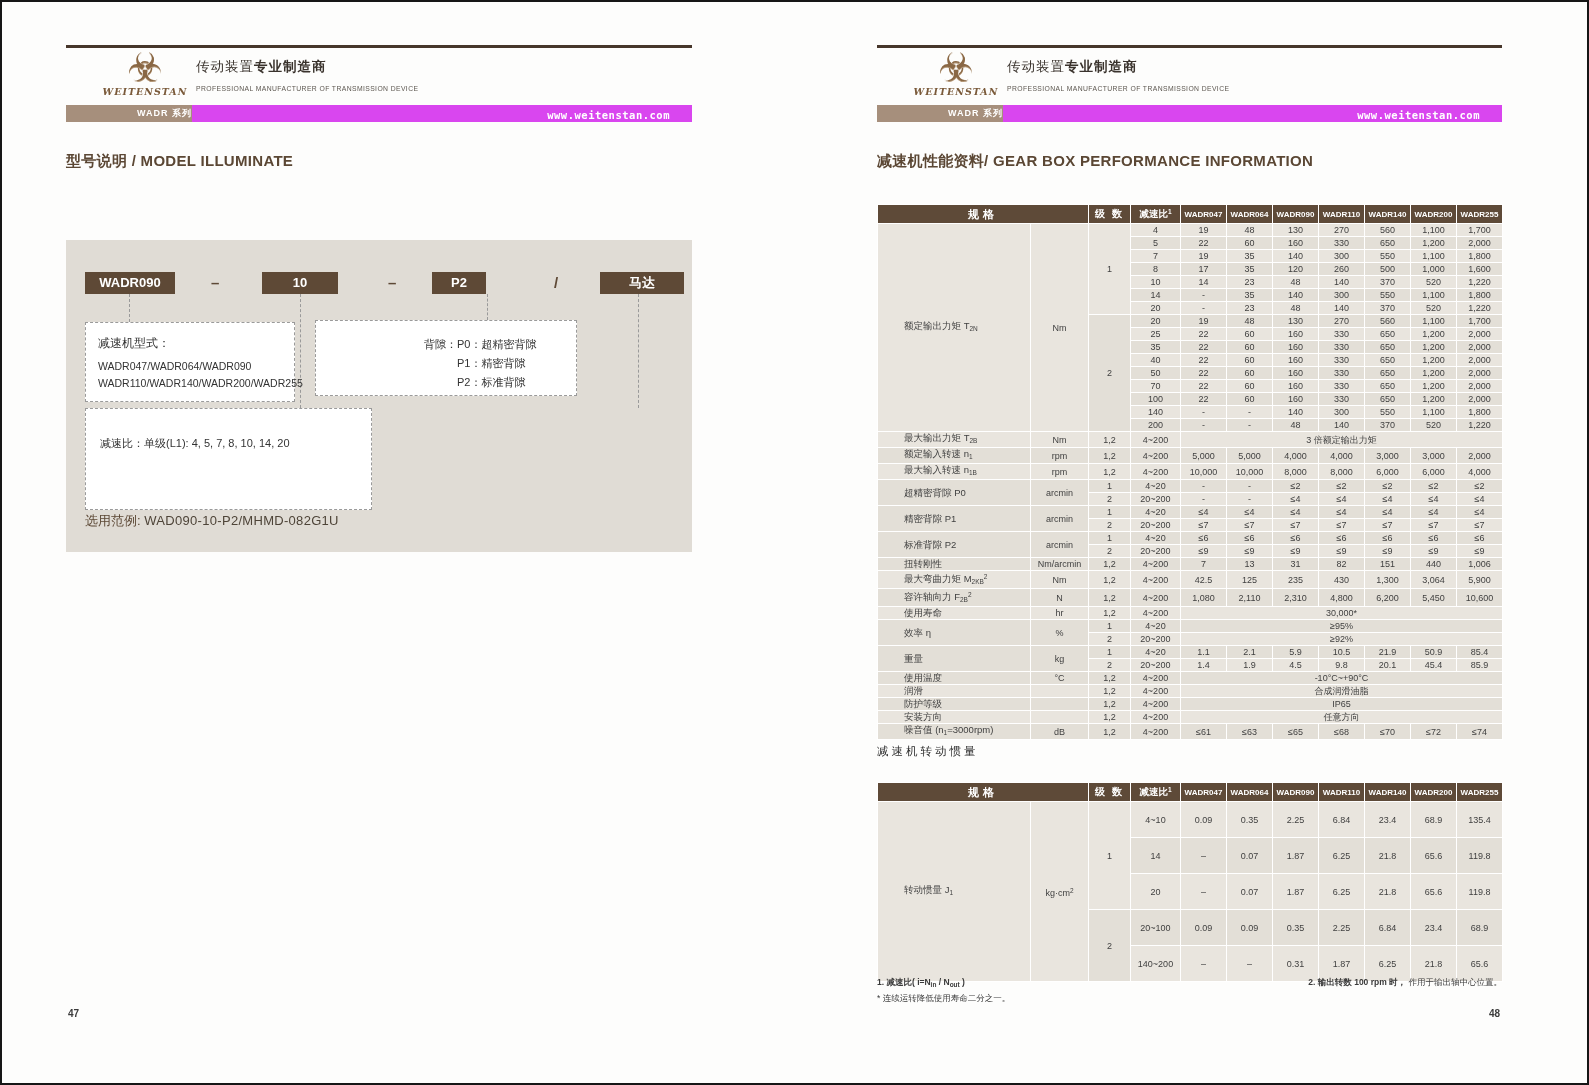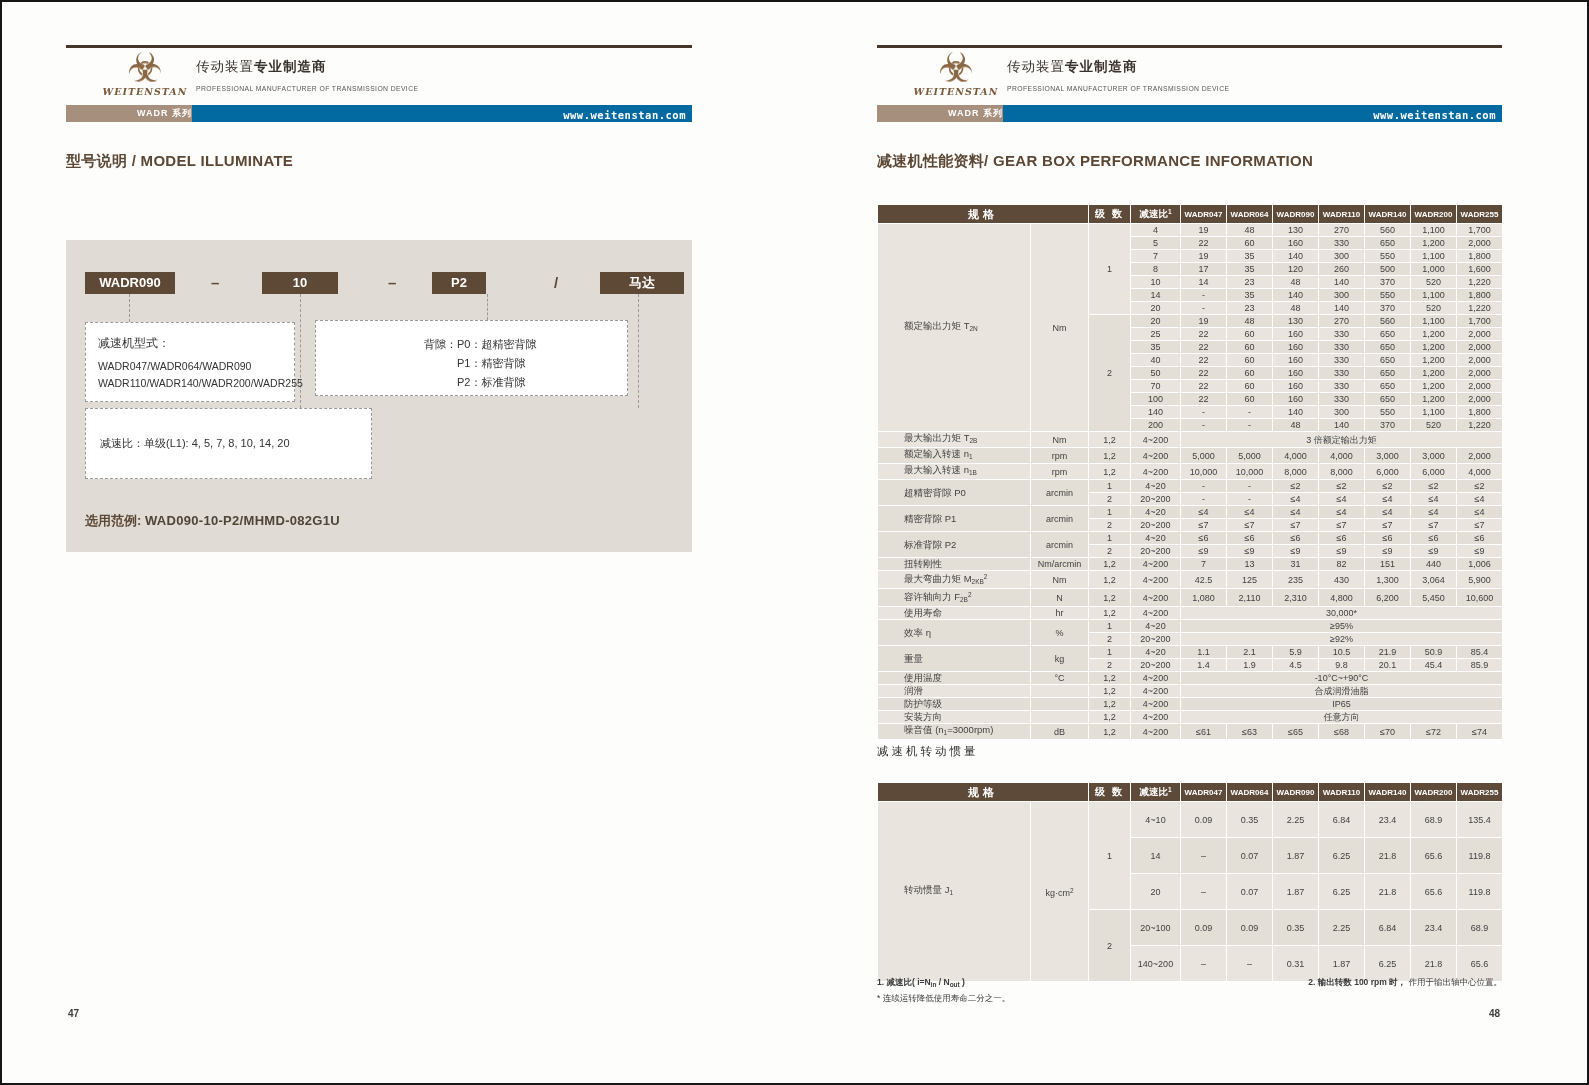--- a/index.html
+++ b/index.html
@@ -17,42 +17,42 @@
   .logo-icon { font-size:40px; line-height:40px; color:#8a6845; text-shadow:0 1px 0 #b49878; }
   .logo-text { font-family:"DejaVu Serif","Liberation Serif",serif; font-style:italic; font-weight:bold;
                font-size:9.5px; color:#7a5a3a; letter-spacing:1px; margin-top:-1px; }
   .tagline { position:absolute; top:58px; left:130px; }
   .tag-cn { font-size:13.5px; color:#3a332d; letter-spacing:1px; }
   .tag-cn b { font-weight:bold; }
   .tag-en { font-size:6.8px; color:#5c564f; margin-top:9px; letter-spacing:0.4px; }
   .series-bar { position:absolute; top:105px; left:0; right:0; height:17px; display:flex; }
   .series-label { width:126px; background:#a68f7c; color:#fff; font-size:9px; font-weight:bold;
                   line-height:17px; padding-left:8px; letter-spacing:1px;text-align:right; }
-  .series-rest { flex:1; background:#0369a1; text-align:right; line-height:17px; padding-right:6px; }
+  .series-rest { flex:1; background:#d946ef; text-align:right; line-height:17px; padding-right:22px; }
   .website { font-family:"DejaVu Sans Mono","Liberation Mono",monospace; font-weight:bold;
              color:#fff; font-size:10.5px; letter-spacing:0.5px; }
 
   .page-title { position:absolute; top:152px; left:0; font-size:15px; font-weight:bold; color:#5b4734; letter-spacing:0.3px; }
   .page-num { position:absolute; top:1008px; font-size:10px; color:#3c3c3c; font-weight:bold; }
   .page.left  .page-num { left:2px; }
   .page.right .page-num { right:2px; }
 
   
   .model-panel { position:absolute; top:240px; left:0; width:626px; height:312px; background:#e0dcd5; }
   .code-box { position:absolute; top:32px; height:22px; background:#5e4936; color:#fff;
               font-weight:bold; font-size:13px; text-align:center; line-height:22px; }
   .code-sep { position:absolute; top:32px; height:22px; color:#5e4936; font-weight:bold;
               font-size:15px; line-height:22px; }
   .dash-box { position:absolute; background:#fff; border:1px dashed #9a9a9a; color:#333; }
   .connector { position:absolute; width:0; border-left:1px dashed #9a9a9a; }
   .bx-title { font-size:12px; color:#333; margin-bottom:6px; }
   .bx-line  { font-size:10.5px; color:#333; line-height:17px; }
   .backlash-grid { display:flex; font-size:11px; color:#333; }
   .backlash-items div { line-height:19px; }
-  .example-line { position:absolute; top:272px; left:19px; font-size:13px; font-weight:bold; color:#5b4734; }
+  .example-line { position:absolute; top:272px; left:19px; font-size:13px; font-weight:normal; color:#5b4734; }
   .example-line .ex-val { color:#4e4438; letter-spacing:0.3px; }
 
   
   .tbl-wrap { position:absolute; left:0;margin-top:19px; }
   table.perf { border-collapse:collapse; table-layout:fixed; width:625px; }
   table.perf th { background:#5e4a38; color:#fff; border:1px solid #fff; height:19px;
                   font-weight:bold; padding:0; text-align:center; }
   table.perf .th-spec  { font-size:11px; letter-spacing:4px; }
   table.perf .th-stage { font-size:10px; letter-spacing:2px; }
   table.perf .th-ratio { font-size:9.5px; }
@@ -110,32 +110,32 @@
     <div class="connector" style="left:234px; top:54px; height:114px;"></div>
     <div class="connector" style="left:421px; top:54px; height:26px;"></div>
     <div class="connector" style="left:572px; top:54px; height:114px;"></div>
 
     <div class="dash-box" style="left:19px; top:82px; width:210px; height:80px; padding:12px 0 0 12px;">
       <div class="bx-title">减速机型式：</div>
       <div class="bx-line">WADR047/WADR064/WADR090</div>
       <div class="bx-line">WADR110/WADR140/WADR200/WADR255</div>
     </div>
 
-    <div class="dash-box" style="left:249px; top:80px; width:313px; height:76px; padding-top:14px;">
+    <div class="dash-box" style="left:249px; top:80px; width:262px; height:76px; padding-top:14px;">
       <div class="backlash-grid" style="padding-left:108px;">
         <div style="line-height:19px;">背隙：</div>
         <div class="backlash-items">
           <div>P0：超精密背隙</div>
           <div>P1：精密背隙</div>
           <div>P2：标准背隙</div>
         </div>
       </div>
     </div>
 
-    <div class="dash-box" style="left:19px; top:168px; width:287px; height:71px; padding:26px 0 0 14px;">
+    <div class="dash-box" style="left:19px; top:168px; width:287px; height:102px; padding:26px 0 0 14px;">
       <div class="bx-line" style="font-size:11px;">减速比：单级(L1): 4, 5, 7, 8, 10, 14, 20</div>
     </div>
 
 
     <div class="example-line">
       <span>选用范例:</span>
       <span class="ex-val">WAD090-10-P2/MHMD-082G1U</span>
     </div>
   </div>
 

